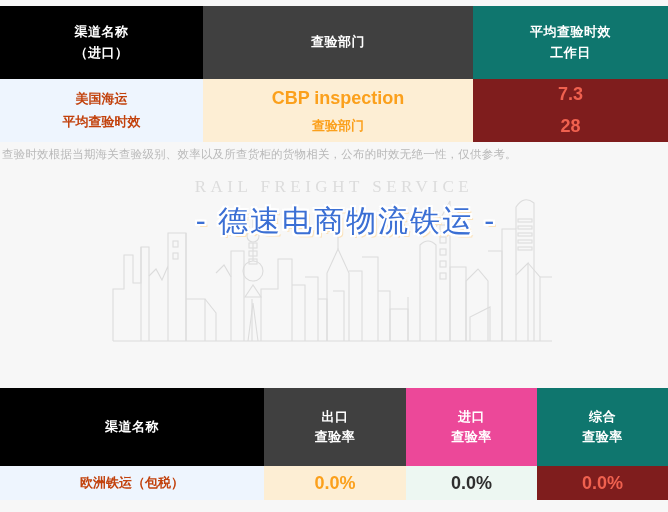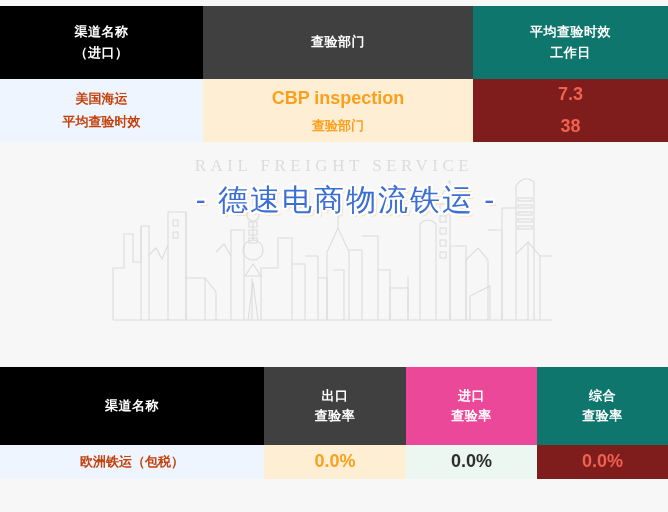--- a/index.html
+++ b/index.html
@@ -94,26 +94,27 @@
         <td class="cell-blue">
           <div class="cell-txt">美国海运</div>
           <div class="cell-txt">平均查验时效</div>
         </td>
         <td class="cell-orange">
           <div class="cell-txt-lg">CBP inspection</div>
           <div class="cell-txt">查验部门</div>
         </td>
         <td class="cell-red">
           <div class="cell-txt-lg">7.3</div>
-          <div class="cell-txt-lg">38</div>
+          <div class="cell-txt-lg">28</div>
         </td>
       </tr>
     </tbody>
   </table>
 
+  <div class="note">查验时效根据当期海关查验级别、效率以及所查货柜的货物相关，公布的时效无绝一性，仅供参考。</div>
 
   <div class="hero">
 
     <svg class="skyline" viewBox="0 0 668 180" preserveAspectRatio="none">
       <g fill="none" stroke="#dcdcdc" stroke-width="1.1" stroke-linejoin="miter">
 
         <path d="M113 160 H555"></path>
 
         <path d="M113 160 V108 H124 V74 H133 V102 H141 V66 H149 V160"></path>
         <path d="M141 66 V160"></path>

